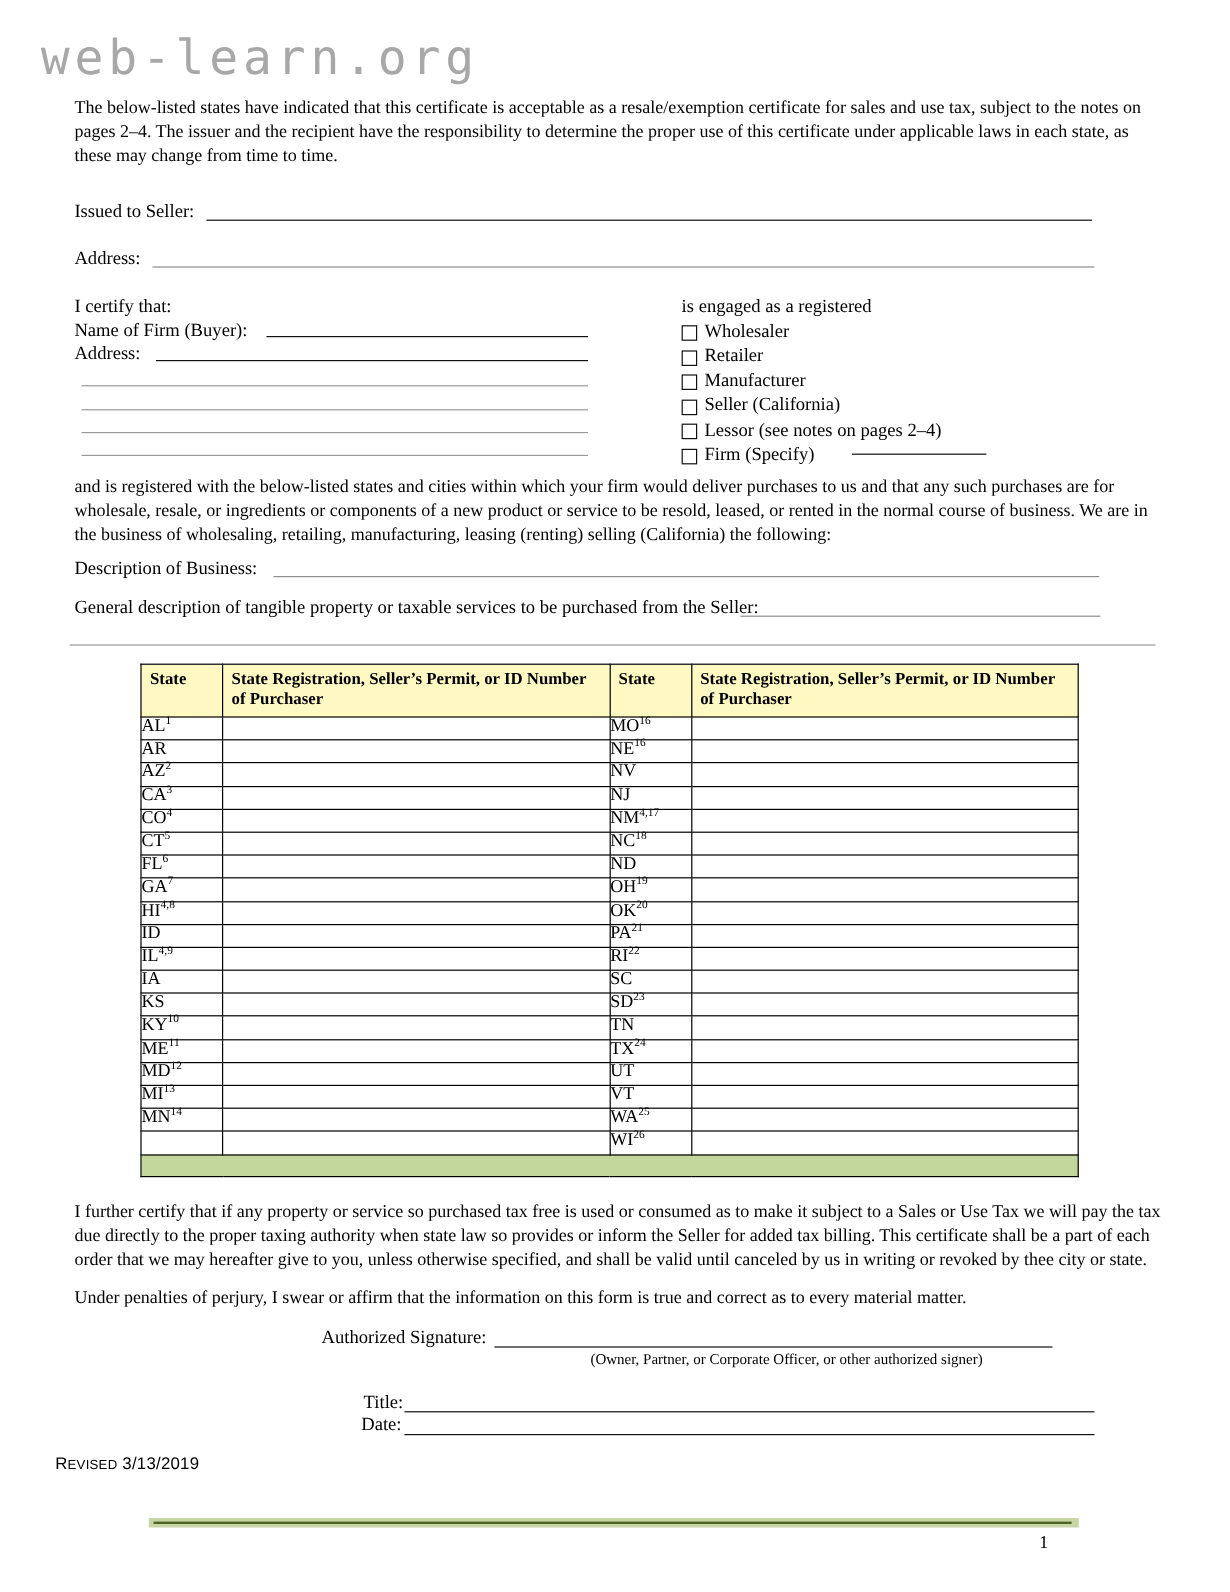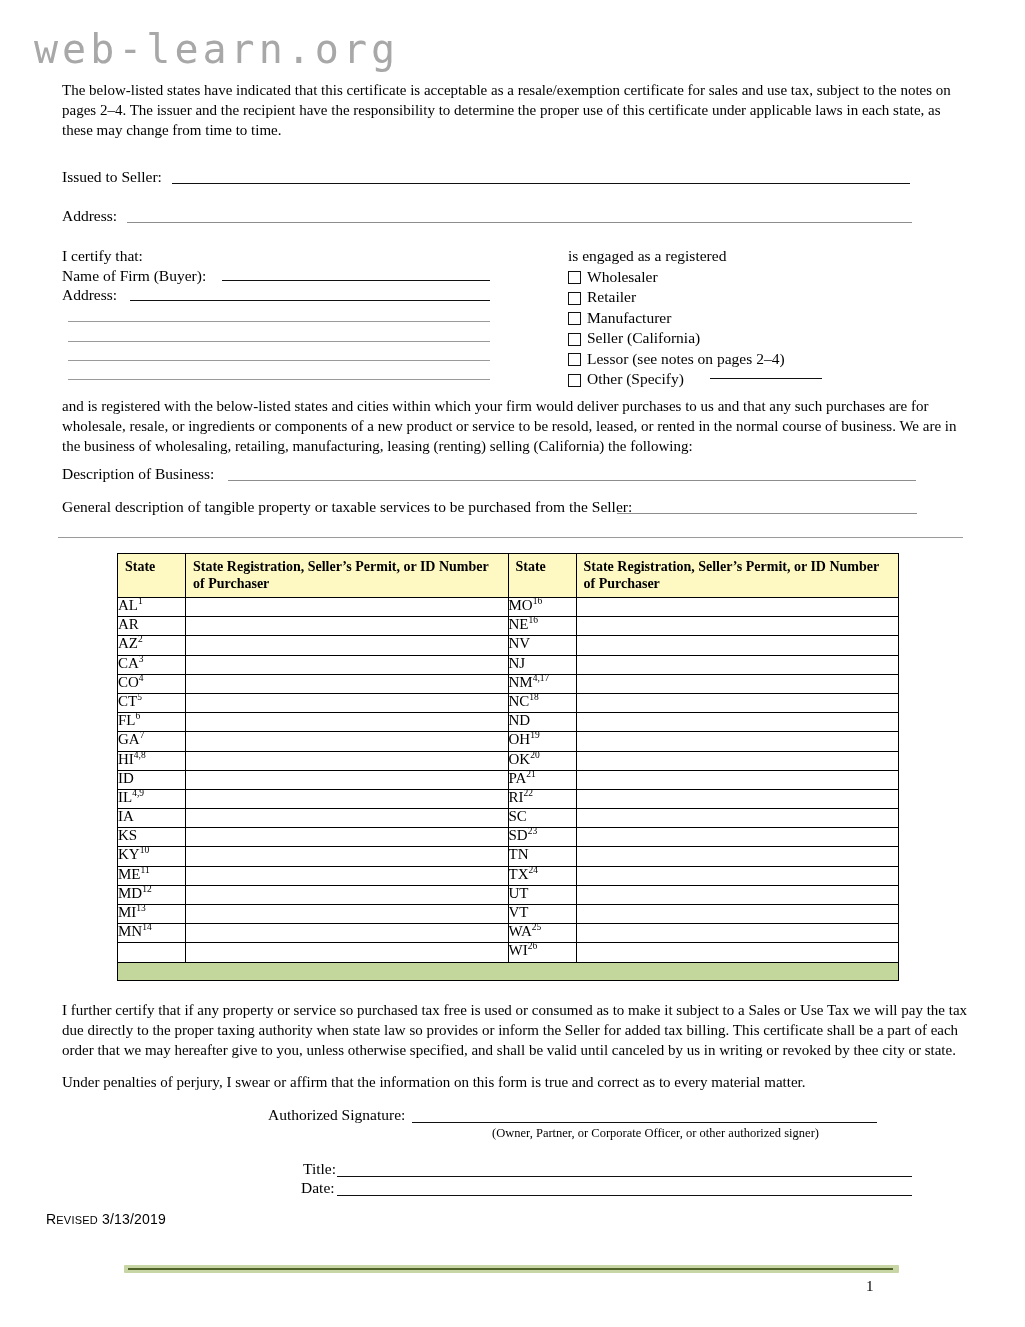--- a/index.html
+++ b/index.html
@@ -263,21 +263,21 @@
     <div class="cbrow">
       <span class="cbox"></span>
       <span class="cb-label">Seller (California)</span>
     </div>
     <div class="cbrow">
       <span class="cbox"></span>
       <span class="cb-label">Lessor (see notes on pages 2–4)</span>
     </div>
     <div class="cbrow">
       <span class="cbox"></span>
-      <span class="cb-label">Other (Specify)</span>
+      <span class="cb-label">Firm (Specify)</span>
     </div>
   </div>
   <div class="rule-dark" style="left:710px; top:378px; width:112px;"></div>
 
   <div class="para" style="left:62px; top:396px; width:898px;">and is registered with the below-listed states and cities within which your firm would deliver purchases to us and that any such purchases are for wholesale, resale, or ingredients or components of a new product or service to be resold, leased, or rented in the normal course of business. We are in the business of wholesaling, retailing, manufacturing, leasing (renting) selling (California) the following:</div>
 
   <div class="row-line" style="left:62px; top:465px;">Description of Business:</div>
   <div class="rule-gray" style="left:228px; top:480px; width:688px;"></div>
 
   <div class="row-line" style="left:62px; top:498px;">General description of tangible property or taxable services to be purchased from the Seller:</div>

